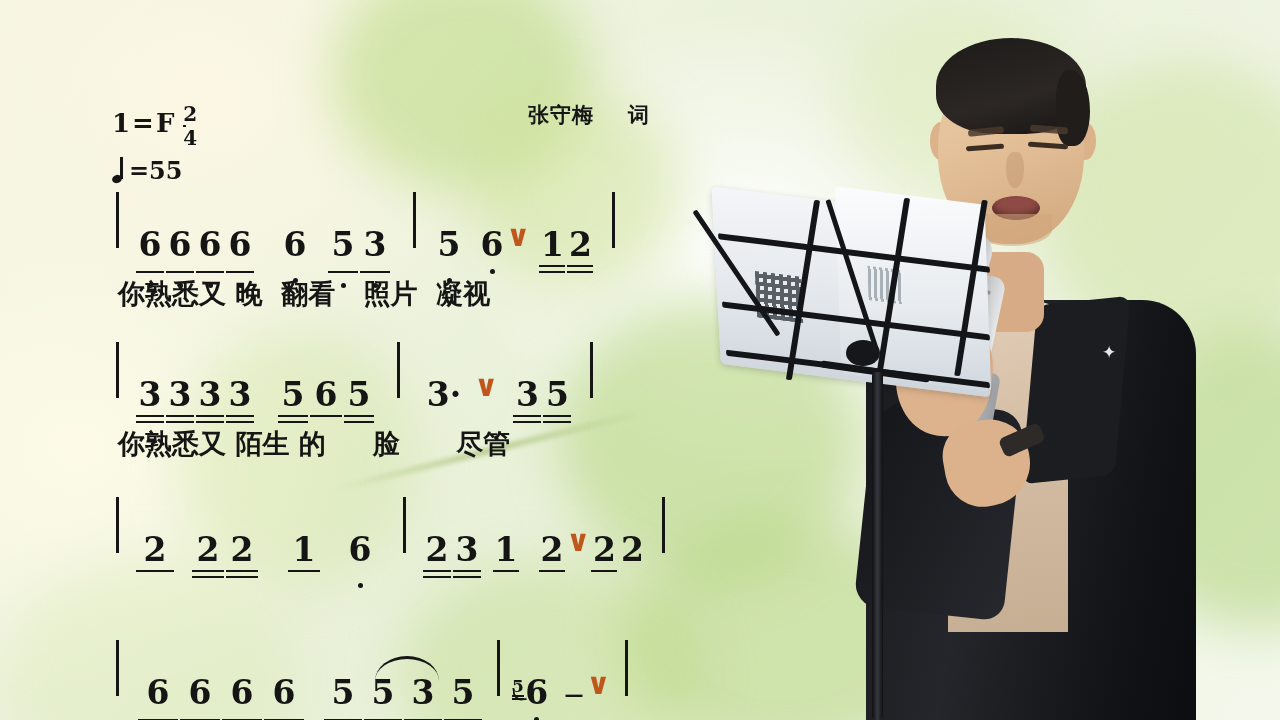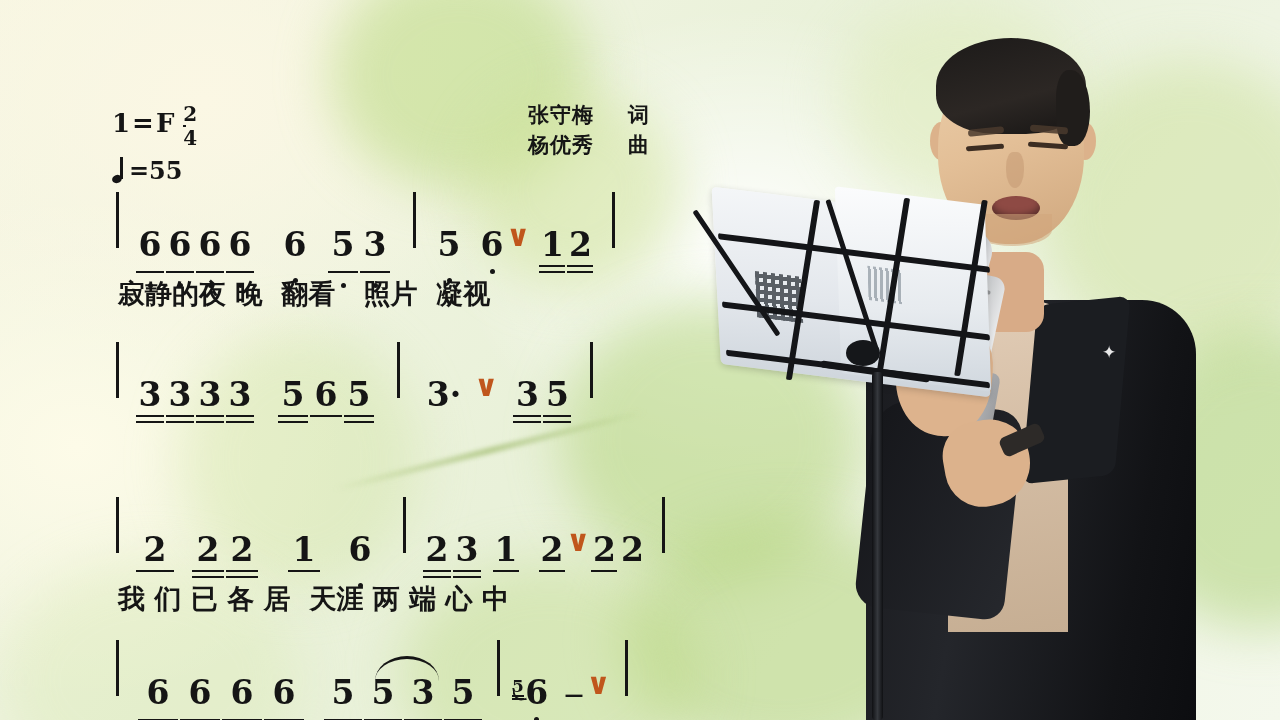--- a/index.html
+++ b/index.html
@@ -249,24 +249,20 @@
         <span>=</span>
         <span>55</span>
       </div>
     </div>
 
     <div class="credits">
       <div class="row">
         <span class="who">张守梅</span>
         <span class="role">词</span>
       </div>
-      <div class="row">
-        <span class="who">杨优秀</span>
-        <span class="role">曲</span>
-      </div>
     </div>
 
     <div class="staff s1">
       <div class="notesrow">
         <span class="bar"></span>
         <span class="gap" style="width:16px"></span>
         <span class="grp">
           <span class="note beam2 lowdot" style="width:30px">6</span>
           <span class="note beam2 lowdot" style="width:30px">6</span>
           <span class="note beam2 lowdot" style="width:30px">6</span>
@@ -287,21 +283,21 @@
         <span class="note beamnone lowdot" style="width:28px">6</span>
         <span class="breath">∨</span>
         <span class="gap" style="width:8px"></span>
         <span class="grp">
           <span class="note beam2" style="width:28px">1</span>
           <span class="note beam2" style="width:28px">2</span>
         </span>
         <span class="gap" style="width:18px"></span>
         <span class="bar"></span>
       </div>
-      <div class="lyrics">寂静的夜 晚  翻看   照片  凝视</div>
+      <div class="lyrics">你熟悉又 晚  翻看   照片  凝视</div>
     </div>
 
     <div class="staff s2">
       <div class="notesrow">
         <span class="bar"></span>
         <span class="gap" style="width:16px"></span>
         <span class="grp">
           <span class="note beam2" style="width:30px">3</span>
           <span class="note beam2" style="width:30px">3</span>
           <span class="note beam2" style="width:30px">3</span>
@@ -320,20 +316,21 @@
         <span class="gap" style="width:8px"></span>
         <span class="breath">∨</span>
         <span class="gap" style="width:14px"></span>
         <span class="grp">
           <span class="note beam2" style="width:30px">3</span>
           <span class="note beam2" style="width:30px">5</span>
         </span>
         <span class="gap" style="width:18px"></span>
         <span class="bar"></span>
       </div>
+      <div class="lyrics">你熟悉又 陌生 的     脸      尽管</div>
     </div>
 
     <div class="staff s3">
       <div class="notesrow">
         <span class="bar"></span>
         <span class="gap" style="width:16px"></span>
         <span class="grp">
           <span class="note beam1" style="width:40px">2</span>
           <span class="gap" style="width:16px"></span>
           <span class="note beam2" style="width:34px">2</span>
@@ -357,21 +354,20 @@
         <span class="gap" style="width:18px"></span>
         <span class="note beam1" style="width:28px">2</span>
         <span class="breath">∨</span>
         <span class="grp">
           <span class="note beam1" style="width:28px">2</span>
           <span class="note beamnone" style="width:28px">2</span>
         </span>
         <span class="gap" style="width:16px"></span>
         <span class="bar"></span>
       </div>
-      <div class="lyrics">我 们 已 各 居  天涯 两 端 心 中</div>
     </div>
 
     <div class="staff s4">
       <div class="notesrow">
         <span class="bar"></span>
         <span class="gap" style="width:18px"></span>
         <span class="grp">
           <span class="note beam2 lowdot" style="width:42px">6</span>
           <span class="note beam2 lowdot" style="width:42px">6</span>
           <span class="note beam2 lowdot" style="width:42px">6</span>

